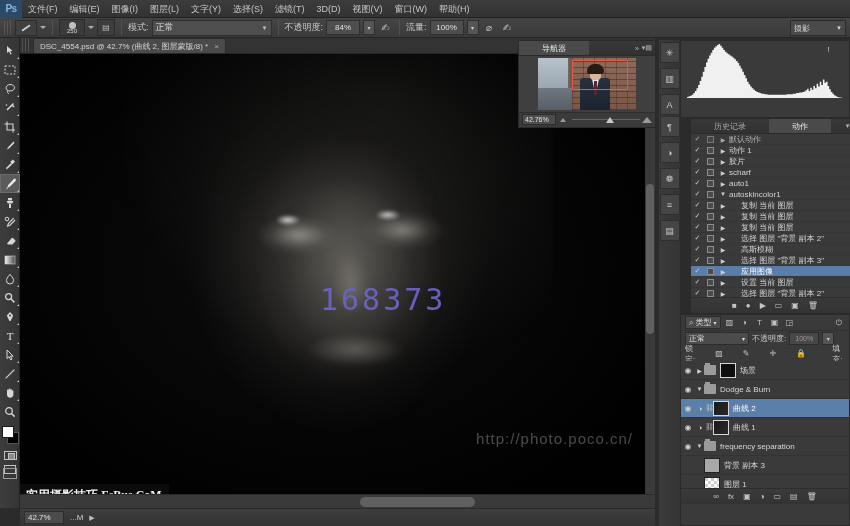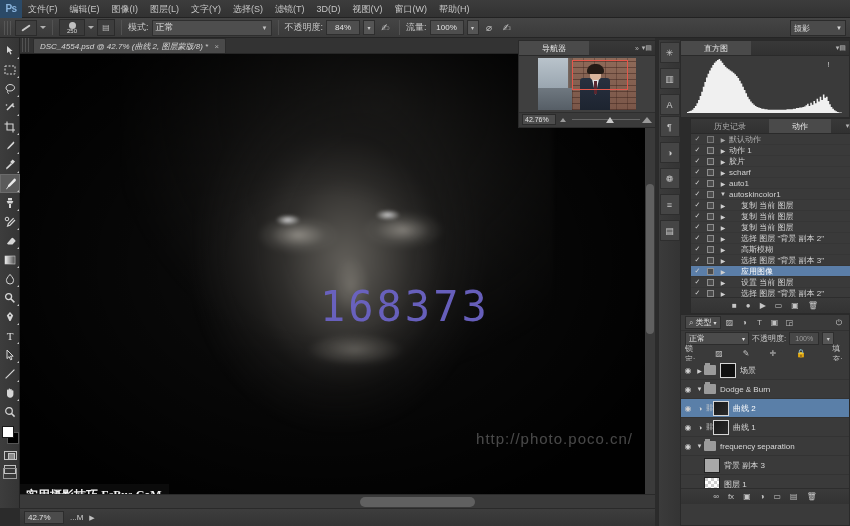--- a/index.html
+++ b/index.html
@@ -48,21 +48,21 @@
   .ob-stepper { width:12px;height:15px;background:#555;border:1px solid #2e2e2e;
      display:flex;align-items:center;justify-content:center;font-size:6px;color:#ccc;}
   .airbrush { width:15px;height:15px;display:flex;align-items:center;justify-content:center;
      color:#bdbdbd;font-size:10px;}
   .ws-switcher { position:absolute; right:4px; top:2px; width:56px; height:16px;
      background:#4a4a4a; border:1px solid #2b2b2b; display:flex; align-items:center;
      padding:0 3px; font-size:8px; color:#d6d6d6; }
 
   
   .tabstrip { position:absolute; left:20px; top:38px; width:635px; height:16px;
-    background:#333; border-bottom:1px solid #262626; display:flex; align-items:flex-end;font-style:italic; }
+    background:#333; border-bottom:1px solid #262626; display:flex; align-items:flex-end; }
   .doctab { height:15px; background:#4a4a4a; border:1px solid #2c2c2c; border-bottom:none;
     display:flex; align-items:center; padding:0 6px; font-size:8px; color:#d5d5d5;
     border-top-left-radius:2px; border-top-right-radius:2px; white-space:nowrap; }
   .doctab .closex { margin-left:6px; font-size:8px; color:#aaa; }
 
   
   .toolbar { position:absolute; left:0; top:38px; width:20px; height:470px;
     background:linear-gradient(90deg,#3d3d3d,#353535); border-right:1px solid #242424;
     padding-top:3px; }
   .tool { width:20px; height:19px; display:flex; align-items:center; justify-content:center;
@@ -108,21 +108,21 @@
     width:470px; height:470px;
     background:
       radial-gradient(ellipse 18px 8px at 185px 190px, rgba(245,245,245,.85), transparent 70%),
       radial-gradient(ellipse 18px 8px at 285px 185px, rgba(245,245,245,.8), transparent 70%),
       radial-gradient(ellipse 5px 5px at 186px 190px, rgba(30,30,35,.95), transparent 70%),
       radial-gradient(ellipse 5px 5px at 286px 186px, rgba(30,30,35,.95), transparent 70%);
     filter:blur(1.4px);
   }
   .vignette { position:absolute; inset:0;
     background:radial-gradient(ellipse 58% 62% at 48% 48%, transparent 25%, rgba(0,0,0,.55) 70%, rgba(0,0,0,.93) 100%); }
-  .wm-number { position:absolute; left:300px; top:228px; font-size:42px; letter-spacing:3px;
+  .wm-number { position:absolute; left:300px; top:228px; font-size:30px; letter-spacing:3px;
     color:#6b63c4; font-family:"DejaVu Sans Mono","Liberation Mono",monospace; opacity:.95;
     font-weight:400; }
   .wm-poco { position:absolute; right:22px; bottom:48px; text-align:right;
     color:rgba(235,235,235,.30); line-height:1; }
   .wm-poco .l1 { font-size:30px; letter-spacing:1px; }
   .wm-poco .l2 { font-size:15px; letter-spacing:1px; margin-top:3px; }
   .fsbus { position:absolute; left:0; bottom:0; background:#0b0b0b; color:#f2f2f2;
     padding:3px 7px 4px 6px; font-size:12px; font-weight:bold; white-space:nowrap; }
   .fsbus .en { font-family:"Liberation Serif",serif; font-weight:bold; }
 
@@ -534,26 +534,20 @@
       <div class="nav-slider">
         <div class="track"></div>
         <div class="nav-tri-s"></div>
         <div class="nav-handle"></div>
         <div class="nav-tri-l" style="margin-left:auto"></div>
       </div>
     </div>
   </div>
 
   <div class="panel" id="histogram">
-    <div class="panel-tabs">
-      <div class="ptab active">直方图</div>
-      <div class="panel-menu">
-        <span>▾▤</span>
-      </div>
-    </div>
     <div class="hist-body">
       <div class="hist-canvas">
         <svg id="hist-svg" width="158" height="54" viewBox="0 0 158 54" preserveAspectRatio="none">
             <path d="M0,54 L0.00,52.91 L1.58,52.91 L1.58,52.36 L3.16,52.36 L3.16,51.82 L4.74,51.82 L4.74,50.73 L6.32,50.73 L6.32,49.09 L7.90,49.09 L7.90,46.91 L9.48,46.91 L9.48,44.18 L11.06,44.18 L11.06,40.91 L12.64,40.91 L12.64,37.09 L14.22,37.09 L14.22,32.73 L15.80,32.73 L15.80,27.82 L17.38,27.82 L17.38,22.91 L18.96,22.91 L18.96,18.55 L20.54,18.55 L20.54,14.73 L22.12,14.73 L22.12,11.45 L23.70,11.45 L23.70,8.73 L25.28,8.73 L25.28,6.00 L26.86,6.00 L26.86,3.82 L28.44,3.82 L28.44,2.18 L30.02,2.18 L30.02,1.09 L31.60,1.09 L31.60,0.00 L33.18,0.00 L33.18,1.64 L34.76,1.64 L34.76,3.82 L36.34,3.82 L36.34,6.00 L37.92,6.00 L37.92,7.64 L39.50,7.64 L39.50,9.27 L41.08,9.27 L41.08,10.36 L42.66,10.36 L42.66,11.45 L44.24,11.45 L44.24,12.55 L45.82,12.55 L45.82,13.64 L47.40,13.64 L47.40,15.27 L48.98,15.27 L48.98,16.91 L50.56,16.91 L50.56,19.09 L52.14,19.09 L52.14,21.82 L53.72,21.82 L53.72,24.55 L55.30,24.55 L55.30,27.82 L56.88,27.82 L56.88,31.09 L58.46,31.09 L58.46,34.36 L60.04,34.36 L60.04,37.64 L61.62,37.64 L61.62,40.36 L63.20,40.36 L63.20,42.55 L64.78,42.55 L64.78,44.18 L66.36,44.18 L66.36,45.82 L67.94,45.82 L67.94,46.91 L69.52,46.91 L69.52,48.00 L71.10,48.00 L71.10,48.55 L72.68,48.55 L72.68,49.09 L74.26,49.09 L74.26,49.64 L75.84,49.64 L75.84,49.64 L77.42,49.64 L77.42,50.18 L79.00,50.18 L79.00,50.18 L80.58,50.18 L80.58,50.73 L82.16,50.73 L82.16,50.73 L83.74,50.73 L83.74,50.73 L85.32,50.73 L85.32,50.73 L86.90,50.73 L86.90,50.73 L88.48,50.73 L88.48,50.73 L90.06,50.73 L90.06,50.73 L91.64,50.73 L91.64,50.73 L93.22,50.73 L93.22,50.73 L94.80,50.73 L94.80,50.73 L96.38,50.73 L96.38,50.73 L97.96,50.73 L97.96,50.73 L99.54,50.73 L99.54,50.18 L101.12,50.18 L101.12,50.18 L102.70,50.18 L102.70,50.18 L104.28,50.18 L104.28,50.18 L105.86,50.18 L105.86,49.64 L107.44,49.64 L107.44,49.64 L109.02,49.64 L109.02,49.09 L110.60,49.09 L110.60,49.09 L112.18,49.09 L112.18,48.55 L113.76,48.55 L113.76,48.55 L115.34,48.55 L115.34,48.00 L116.92,48.00 L116.92,47.45 L118.50,47.45 L118.50,46.36 L120.08,46.36 L120.08,44.73 L121.66,44.73 L121.66,46.91 L123.24,46.91 L123.24,43.64 L124.82,43.64 L124.82,45.82 L126.40,45.82 L126.40,42.00 L127.98,42.00 L127.98,44.18 L129.56,44.18 L129.56,39.82 L131.14,39.82 L131.14,42.55 L132.72,42.55 L132.72,37.64 L134.30,37.64 L134.30,40.91 L135.88,40.91 L135.88,35.45 L137.46,35.45 L137.46,38.73 L139.04,38.73 L139.04,37.64 L140.62,37.64 L140.62,42.00 L142.20,42.00 L142.20,45.27 L143.78,45.27 L143.78,48.00 L145.36,48.00 L145.36,49.64 L146.94,49.64 L146.94,51.27 L148.52,51.27 L148.52,52.36 L150.10,52.36 L150.10,52.91 L151.68,52.91 L151.68,53.45 L153.26,53.45 L153.26,53.45 L154.84,53.45 L154.84,54.00 L156.42,54.00 L156.42,54.00 L158.00,54.00 L158,54 Z" fill="#f0f0f0"></path>
           </svg>
       </div>
       <div class="hist-warn"></div>
     </div>
   </div>
 

